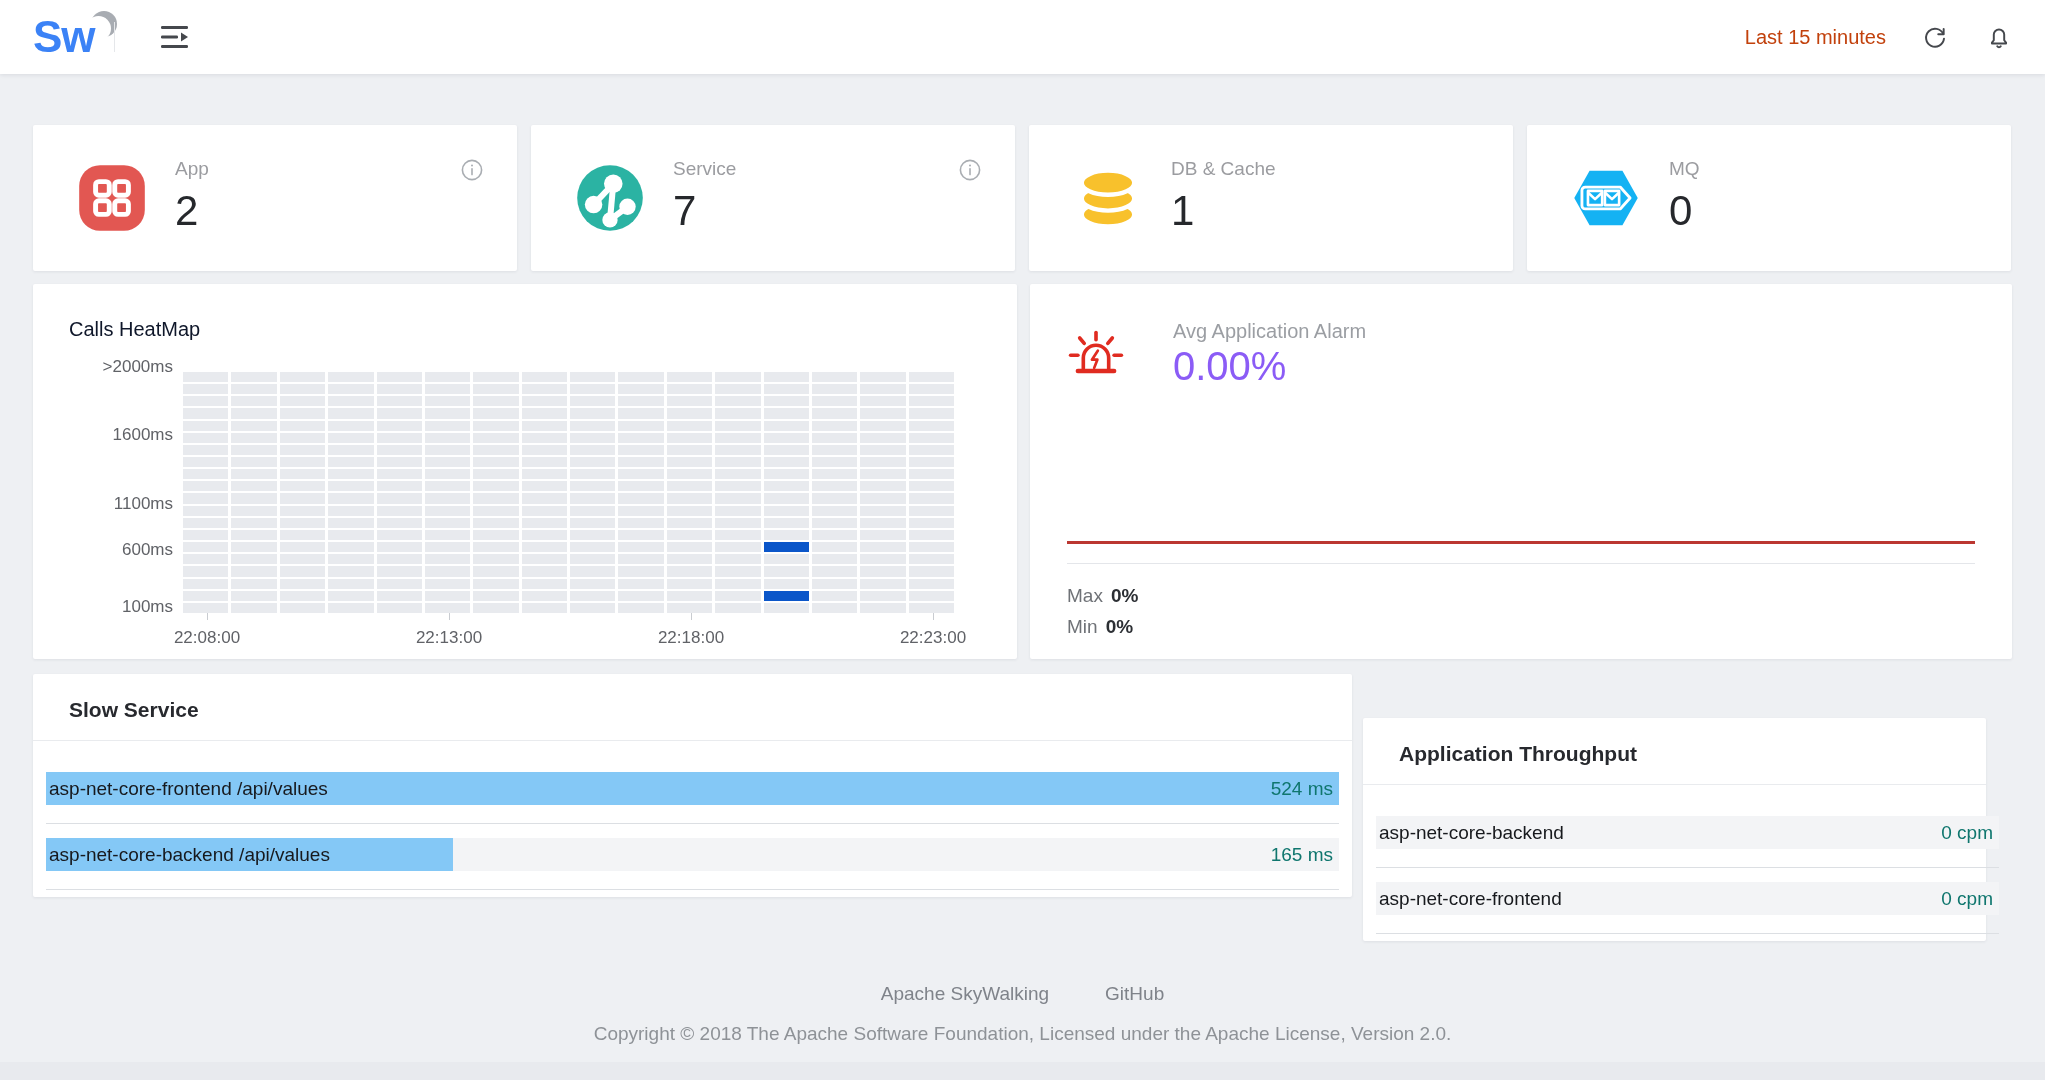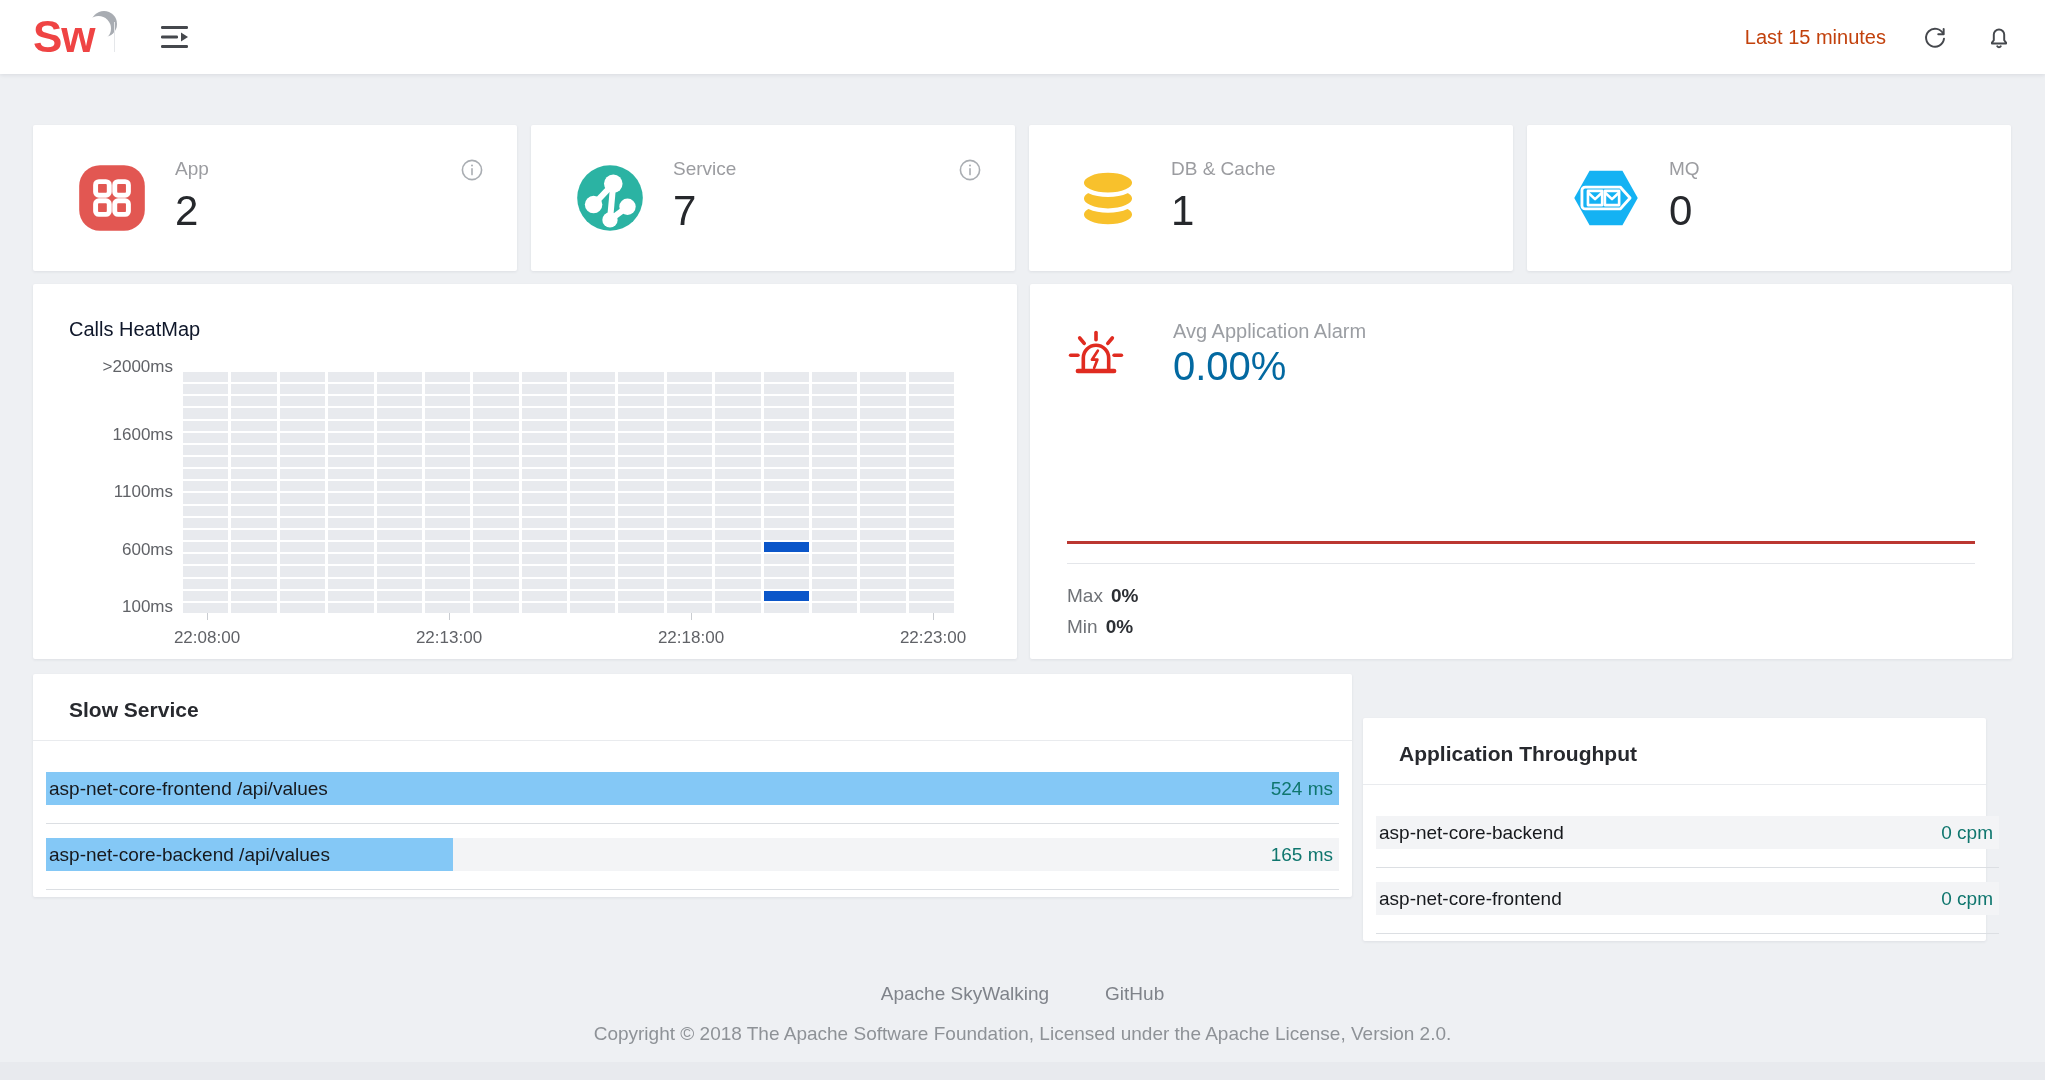--- a/index.html
+++ b/index.html
@@ -11,21 +11,21 @@
     -webkit-font-smoothing:antialiased;
   }
   
   .header {
     position:absolute; left:0; top:0; width:2045px; height:74px;
     background:#ffffff; box-shadow:0 1px 4px rgba(25,35,55,.10); z-index:5;
   }
   .logo { position:absolute; left:33px; top:8px; width:110px; height:58px; cursor:pointer; }
   .logo-crescent { position:absolute; left:52px; top:2px; }
   .logo-text {
-    position:relative; font-size:44px; font-weight:700; color:#ef4444;
+    position:relative; font-size:44px; font-weight:700; color:#3b82f6;
     letter-spacing:-1px; line-height:58px; z-index:1;
   }
   .header-divider { position:absolute; left:114px; top:22px; width:1px; height:30px; background:#e5e7ea; }
   .menu-toggle { position:absolute; left:160px; top:24px; width:30px; height:26px; cursor:pointer; }
   .header-right { position:absolute; right:33px; top:0; height:74px; display:flex; align-items:center; }
   .time-range { font-size:20px; color:#c2410c; cursor:pointer; }
   .hdr-icon { width:26px; height:26px; cursor:pointer; }
   .hdr-icon.refresh { margin-left:36px; }
   .hdr-icon.bell { margin-left:38px; }
   
@@ -48,21 +48,21 @@
   }
   .hm-cell { background:#e8eaee; }
   .hm-cell.active { background:#0b56c9; }
   .hm-ylabel { position:absolute; left:0; width:140px; text-align:right; font-size:17px; color:#606267; transform:translateY(-50%); }
   .hm-xlabel { position:absolute; top:344px; font-size:17px; color:#606267; transform:translateX(-50%); white-space:nowrap; }
   .hm-tick { position:absolute; top:329px; width:1px; height:7px; background:#c9ccd1; }
   
   .panel.alarm { left:1030px; top:284px; width:982px; height:375px; }
   .alarm-icon { position:absolute; left:37px; top:44px; width:58px; height:58px; }
   .alarm-title { position:absolute; left:143px; top:36px; font-size:20px; color:#9b9ea3; }
-  .alarm-value { position:absolute; left:143px; top:60px; font-size:40px; color:#0369a1; }
+  .alarm-value { position:absolute; left:143px; top:60px; font-size:40px; color:#8b5cf6; }
   .alarm-line { position:absolute; left:37px; top:257px; width:908px; height:3px; background:#bb3731; }
   .alarm-axis { position:absolute; left:37px; top:279px; width:908px; height:1px; background:#e4e6ea; }
   .alarm-minmax { position:absolute; left:37px; top:296px; font-size:19px; color:#6f7277; line-height:31px; }
   .alarm-minmax b { color:#2c2f34; font-weight:700; margin-left:8px; }
   
   .panel.slow { left:33px; top:674px; width:1319px; height:223px; }
   .panel.throughput { left:1363px; top:674px; width:623px; height:223px;margin-top:44px; }
   .panel-title { position:absolute; left:36px; top:24px; font-size:21px; font-weight:700; color:#27292e; }
   .panel-divider { position:absolute; left:0; top:66px; width:100%; height:1px; background:#e9ebee; }
   .bar-row { position:absolute; left:13px; height:33px; background:#f3f4f6; }
@@ -197,21 +197,21 @@
      <div class="card-label">MQ</div>
      <div class="card-value">0</div>
       </div>
     </div>
 
   <div class="panel heatmap">
     <div class="panel-title-muted">Calls HeatMap</div>
     <div id="hm-ylabels">
         <div class="hm-ylabel" style="top: 83px;">&gt;2000ms</div>
         <div class="hm-ylabel" style="top: 150.5px;">1600ms</div>
-        <div class="hm-ylabel" style="top: 208px;">1100ms</div>
+        <div class="hm-ylabel" style="top: 220px;">1100ms</div>
         <div class="hm-ylabel" style="top: 265.5px;">600ms</div>
         <div class="hm-ylabel" style="top: 323px;">100ms</div>
       </div>
     <div class="hm-grid" id="hm-grid">
         <div class="hm-cell"></div>
         <div class="hm-cell"></div>
         <div class="hm-cell"></div>
         <div class="hm-cell"></div>
         <div class="hm-cell"></div>
         <div class="hm-cell"></div>

